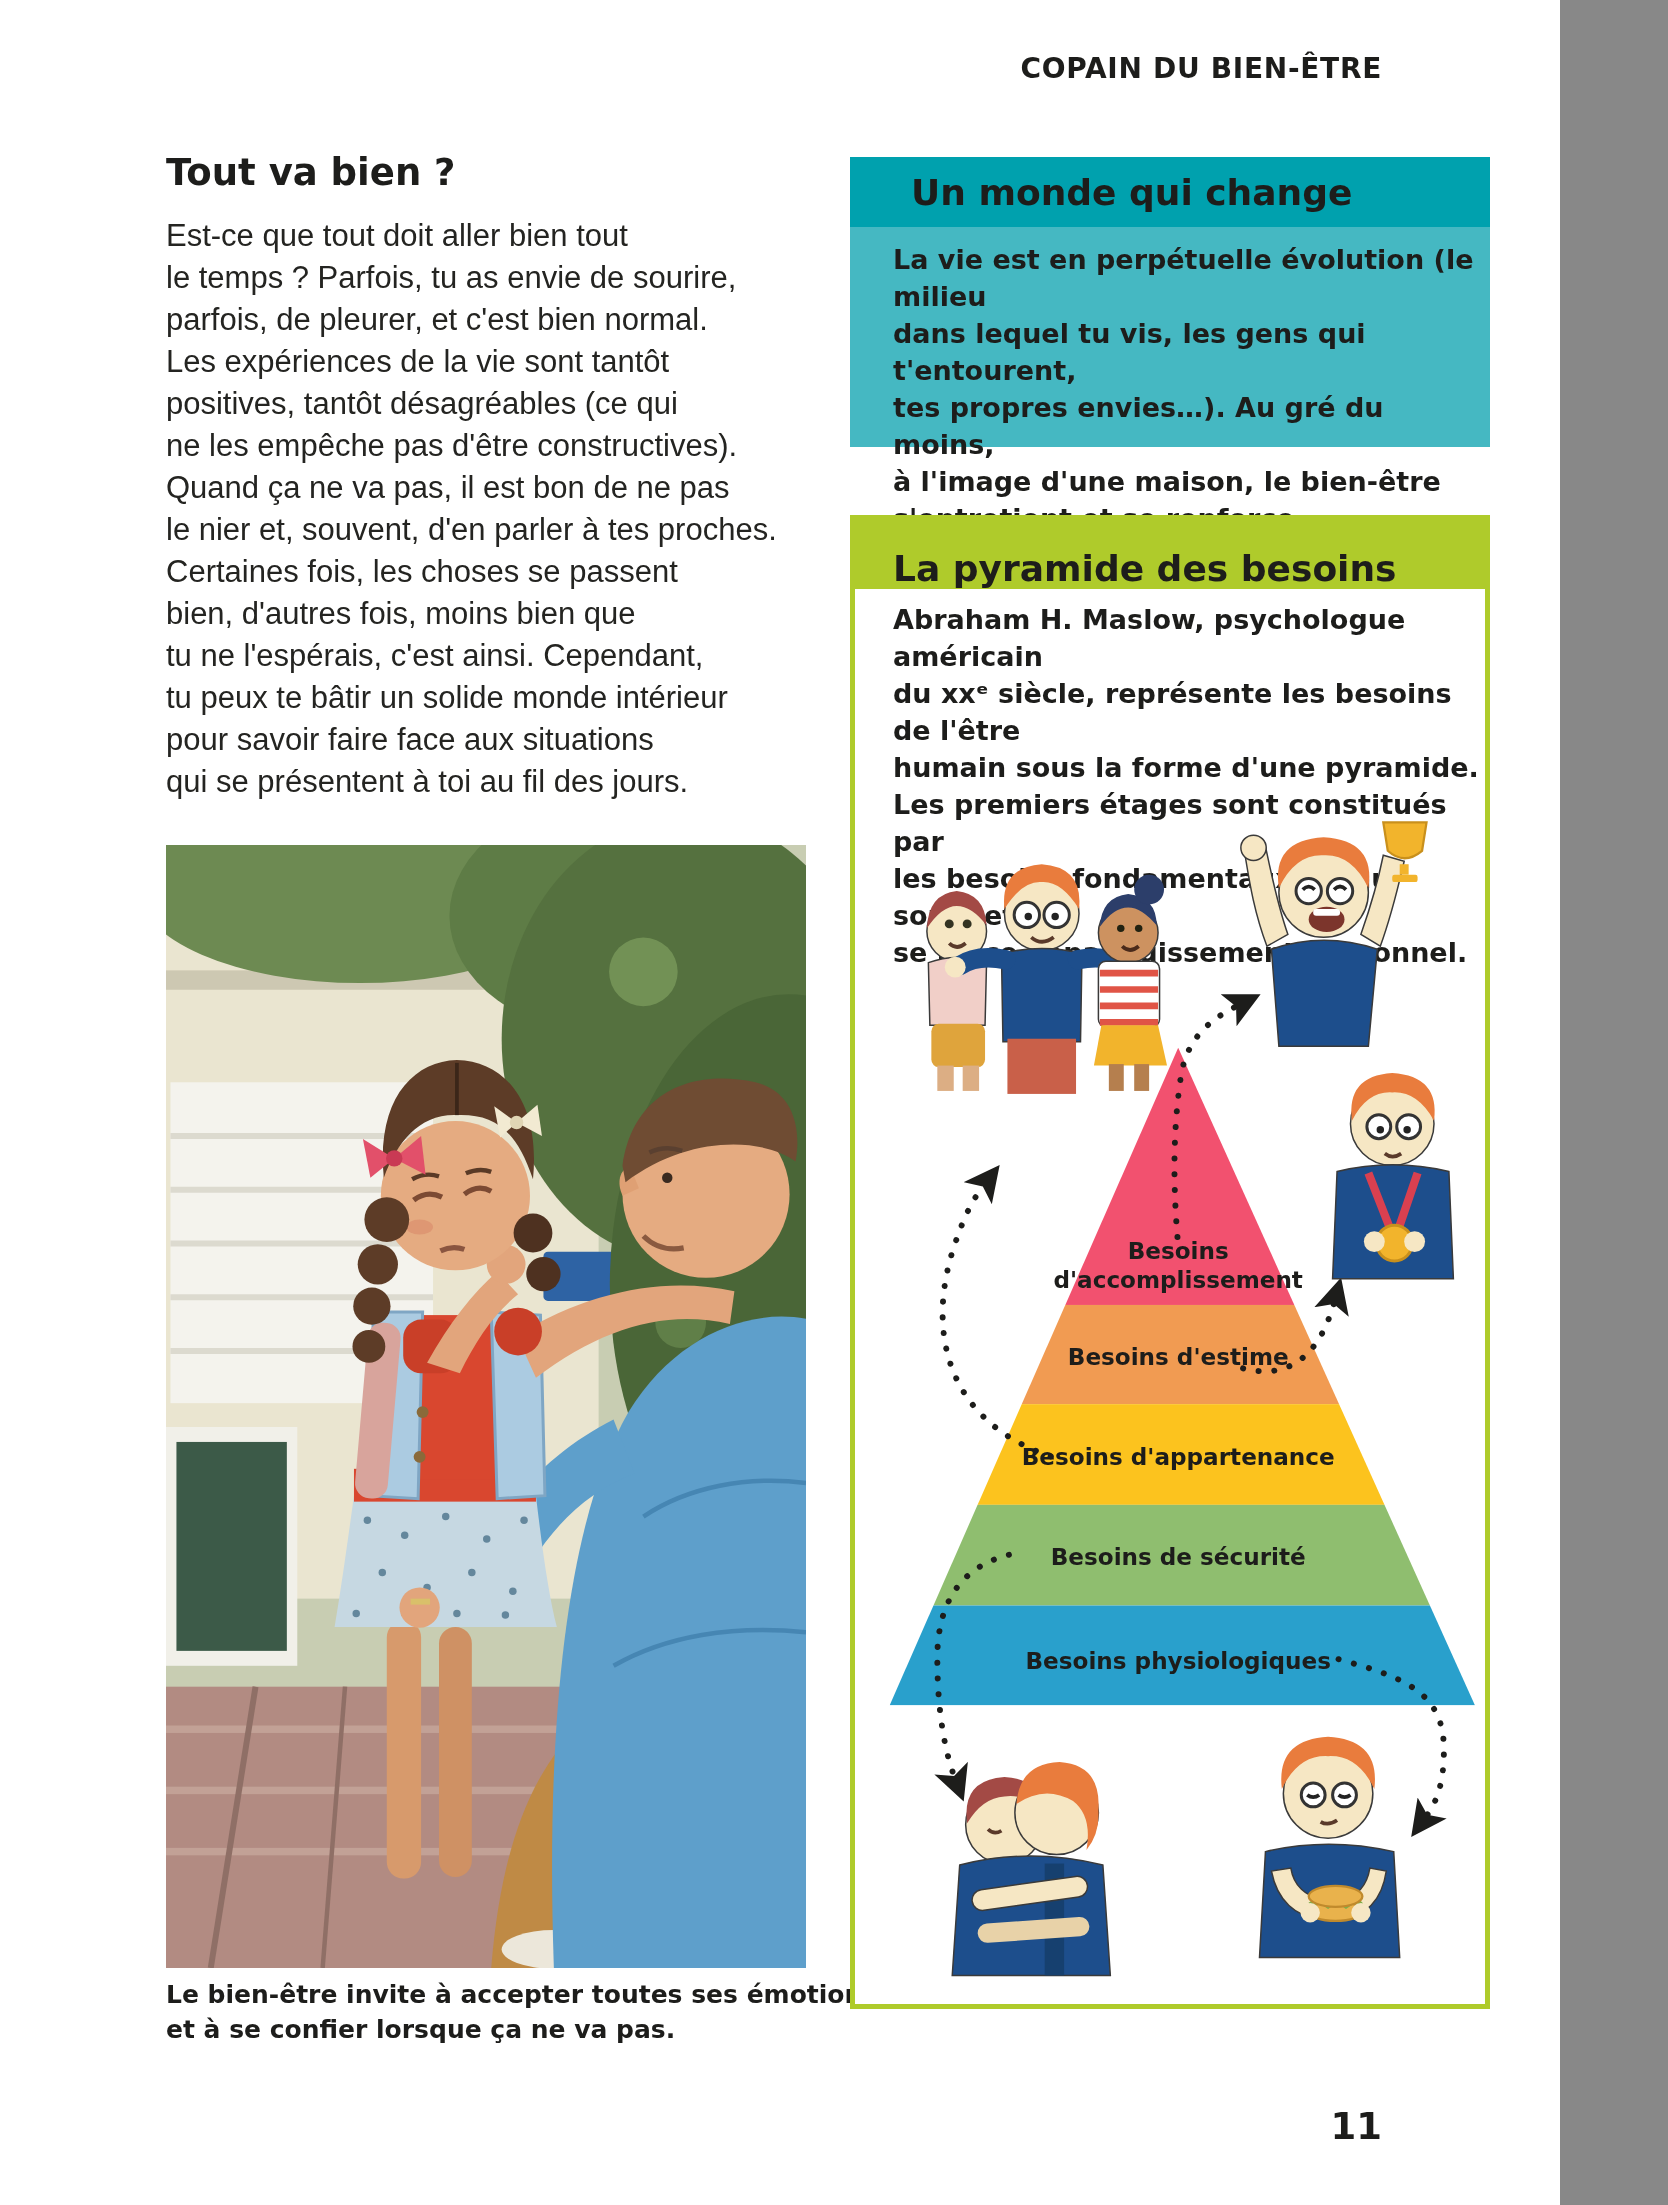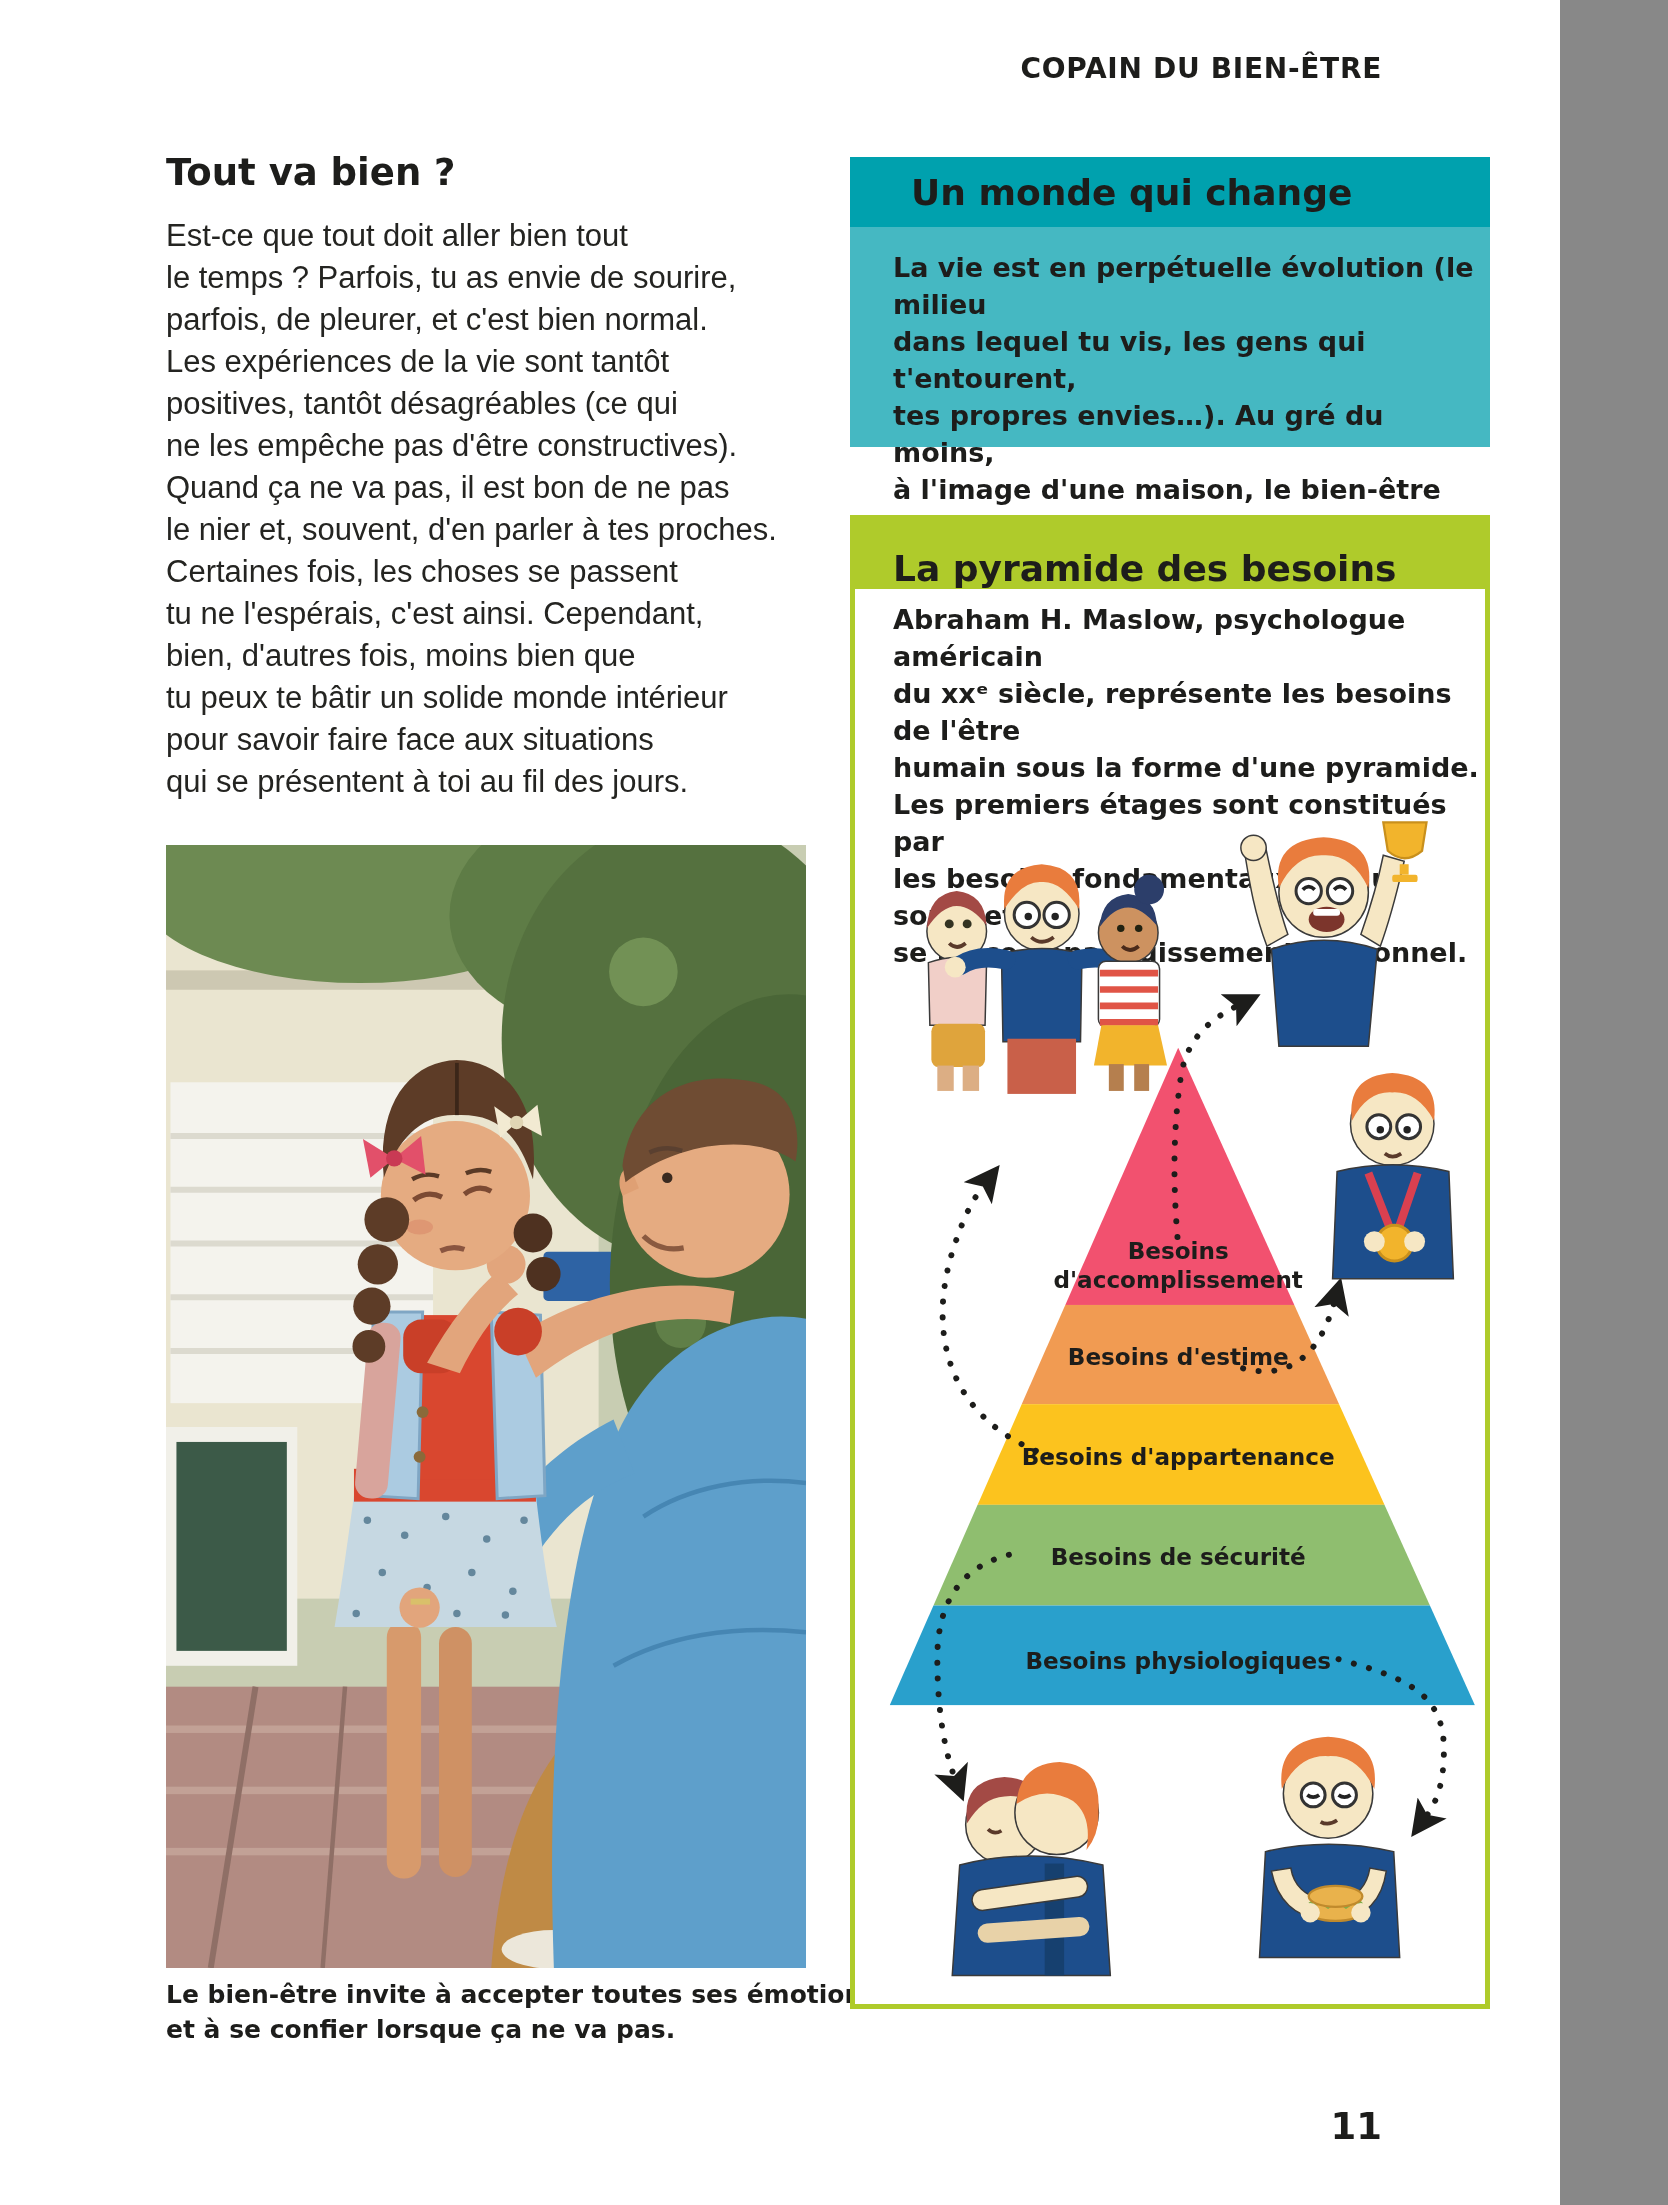--- a/index.html
+++ b/index.html
@@ -17,21 +17,21 @@
 
   .photo{position:absolute;left:166px;top:845px;width:640px;height:1123px;}
   .photo svg{display:block;width:100%;height:100%;}
 
   .caption{position:absolute;left:166px;top:1977px;
     font-family:"DejaVu Sans",sans-serif;font-weight:700;font-size:25px;line-height:35px;}
 
   .teal-box{position:absolute;left:850px;top:157px;width:640px;height:290px;}
   .teal-head{height:70px;background:#00A1AE;display:flex;align-items:center;padding-left:61px;box-sizing:border-box;}
   .teal-head h2{margin:0;font-family:"DejaVu Sans",sans-serif;font-weight:800;font-size:36px;}
-  .teal-body{height:220px;background:#45B8C2;padding:22px 0 0 43px;box-sizing:border-box;
+  .teal-body{height:220px;background:#45B8C2;padding:14px 0 0 43px;box-sizing:border-box;
     font-family:"DejaVu Sans",sans-serif;font-weight:700;font-size:27px;line-height:37px;}
 
   .green-box{position:absolute;left:850px;top:515px;width:640px;height:1494px;
     border:5.2px solid #AFCB2B;box-sizing:border-box;background:#fff;}
   .green-head{position:absolute;left:0;top:0;width:630px;height:69px;background:#AFCB2B;
     display:flex;align-items:flex-end;padding-left:38px;box-sizing:border-box;}
   .green-head h2{margin:0;font-family:"DejaVu Sans",sans-serif;font-weight:800;font-size:36px;}
   .green-body{position:absolute;left:0;top:69px;width:630px;height:1414px;}
   .maslow-text{position:absolute;left:38px;top:12px;
     font-family:"DejaVu Sans",sans-serif;font-weight:700;font-size:27px;line-height:37px;}
@@ -56,22 +56,22 @@
   <div class="body-block">
     <div>Est-ce que tout doit aller bien tout</div>
     <div>le temps ? Parfois, tu as envie de sourire,</div>
     <div>parfois, de pleurer, et c'est bien normal.</div>
     <div>Les expériences de la vie sont tantôt</div>
     <div>positives, tantôt désagréables (ce qui</div>
     <div>ne les empêche pas d'être constructives).</div>
     <div>Quand ça ne va pas, il est bon de ne pas</div>
     <div>le nier et, souvent, d'en parler à tes proches.</div>
     <div>Certaines fois, les choses se passent</div>
+    <div>bien, d'autres fois, moins bien que</div>
     <div>tu ne l'espérais, c'est ainsi. Cependant,</div>
-    <div>bien, d'autres fois, moins bien que</div>
     <div>tu peux te bâtir un solide monde intérieur</div>
     <div>pour savoir faire face aux situations</div>
     <div>qui se présentent à toi au fil des jours.</div>
   </div>
 
   <figure class="photo" style="margin:0">
     <svg viewBox="0 0 858 1505" preserveAspectRatio="none">
       <rect width="858" height="1505" fill="#c8cdb2"></rect>
 
       <g>

